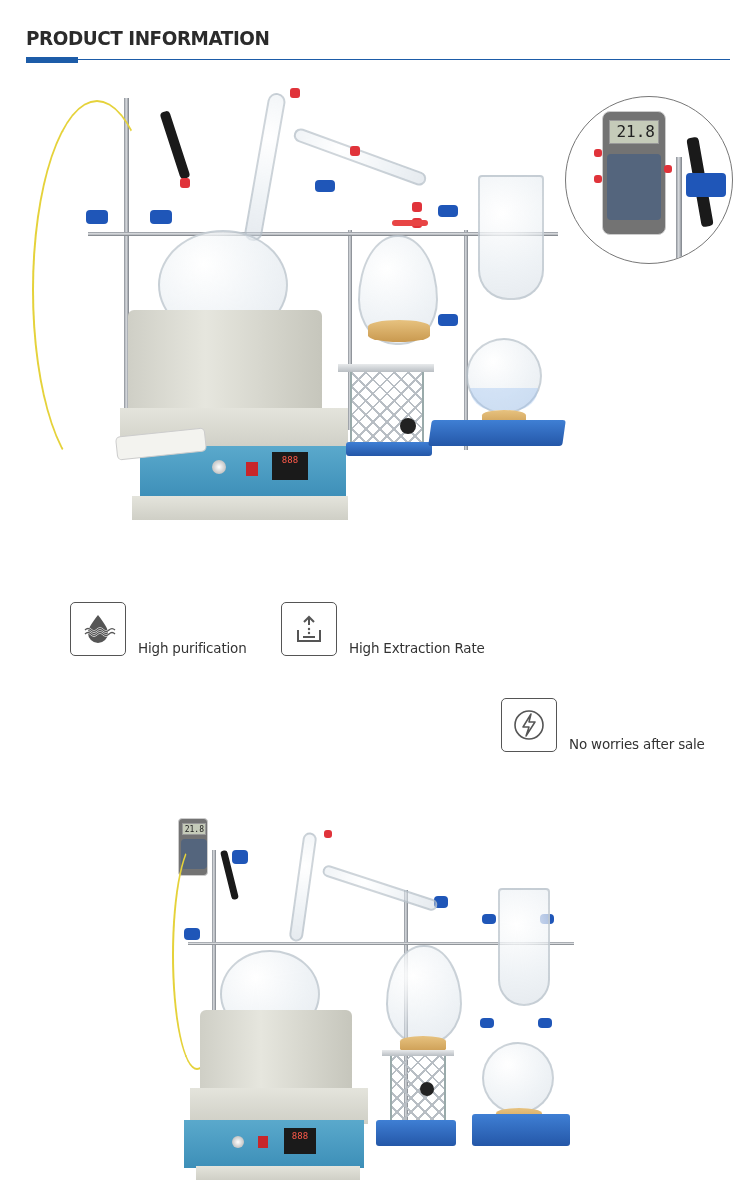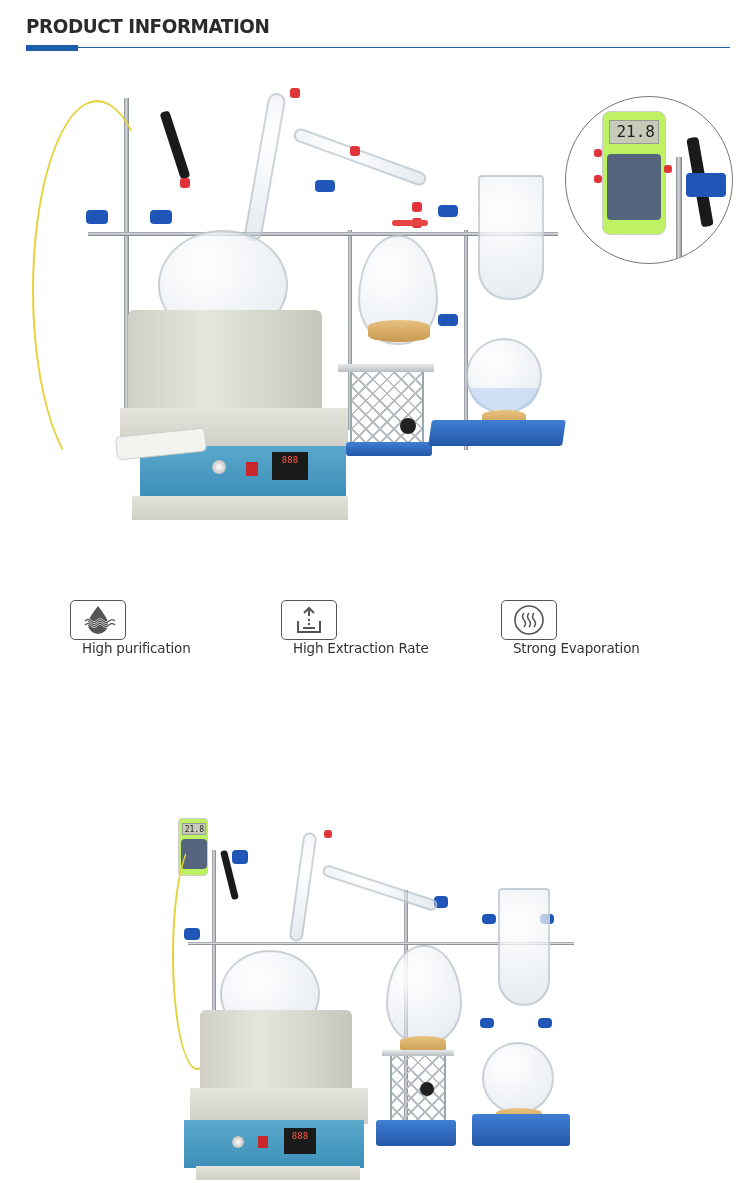--- a/index.html
+++ b/index.html
@@ -1,19 +1,19 @@
 <!DOCTYPE html>
 <html><head>
 <meta charset="utf-8">
 <style>
   * { box-sizing: border-box; margin: 0; padding: 0; }
   html, body { width: 750px; height: 1183px; background: #ffffff; overflow: hidden; }
   body { position: relative; font-family: "DejaVu Sans", sans-serif; color: #333; }
 
-  .header { position: absolute; left: 0; top: 2px; width: 708px; height: 60px; }
+  .header { position: absolute; left: 0; top: 14px; width: 708px; height: 60px; }
   .header-title {
     position: absolute; left: 26px; top: 12px;
     font-family: "DejaVu Sans", sans-serif; font-weight: bold;
     font-size: 20px; letter-spacing: -0.5px; color: #2b2b2b;
     transform: scaleX(0.92); transform-origin: left center;
   }
   .header-line { position: absolute; left: 26px; top: 45px; width: 704px; height: 1px; background: #1d5ca8; }
   .header-accent { position: absolute; left: 26px; top: 43px; width: 52px; height: 6px; background: #1d5ca8; }
 
   
@@ -34,27 +34,27 @@
   .redcap { position: absolute; background: #e0333a; border-radius: 3px; }
   .display { position: absolute; background: #1a1a1a; color: #ff5a4a; font-family: "DejaVu Sans Mono", monospace; font-size: 9px; text-align: center; line-height: 10px; }
   .jack { position: absolute; border-left: 2px solid #9aa; border-right: 2px solid #9aa;
           background: repeating-linear-gradient(45deg, transparent 0 8px, #b8bec4 8px 10px),
                       repeating-linear-gradient(-45deg, transparent 0 8px, #b8bec4 8px 10px); }
   .steel-plate { position: absolute; background: linear-gradient(180deg, #e8eaec, #b9bec3); }
   .cable { position: absolute; border: 2px solid #e5d23a; border-radius: 50%; }
 
   .inset-circle { position: absolute; left: 565px; top: 96px; width: 168px; height: 168px; border-radius: 50%;
                   border: 1px solid #777; background: #fff; overflow: hidden; }
-  .thermo-body { position: absolute; background: #bef264; border: 1px solid #ccc; border-radius: 8px; }
+  .thermo-body { position: absolute; background: #737373; border: 1px solid #ccc; border-radius: 8px; }
   .thermo-lcd { position: absolute; background: #c5cbb9; color: #222; font-family: "DejaVu Sans Mono", monospace; text-align: right; border: 1px solid #999; }
   .thermo-panel { position: absolute; background: #54657d; border-radius: 4px; }
 
   
   .features { position: absolute; left: 0; top: 590px; width: 750px; height: 180px; }
-  .feature { position: absolute; display: flex; align-items: flex-start; height: 56px; flex-direction: column; }
+  .feature { position: absolute; display: flex; align-items: flex-end; height: 56px; }
   .feature-icon-box { width: 56px; height: 54px; border: 1.5px solid #555; border-radius: 5px; display: flex; align-items: center; justify-content: center; background: #fff; }
   .feature-label { margin-left: 12px; font-family: "DejaVu Sans", sans-serif; font-size: 14.5px; color: #333; letter-spacing: -0.2px; transform: scaleX(0.93); transform-origin: left center; white-space: nowrap; }
 </style>
 </head>
 <body>
 
 <div class="header">
   <div class="header-title">PRODUCT INFORMATION</div>
   <div class="header-line"></div>
   <div class="header-accent"></div>
@@ -148,34 +148,32 @@
         <path d="M13 11 L18 6 L23 11" stroke="#555" stroke-width="2" fill="none"></path>
         <circle cx="18" cy="18" r="1.2" fill="#555"></circle>
         <circle cx="18" cy="22" r="1.2" fill="#555"></circle>
         <path d="M7 19 V30 H29 V19" stroke="#555" stroke-width="2" fill="none"></path>
         <path d="M12 26 H24" stroke="#555" stroke-width="2"></path>
       </svg>
     </div>
     <span class="feature-label">High Extraction Rate</span>
   </div>
 
-  <div class="feature" style="left:501px;top:10px;">
+
+
+
+  <div class="feature" style="left:501px;top:106px;">
     <div class="feature-icon-box">
       <svg width="36" height="36" viewBox="0 0 36 36">
         <circle cx="18" cy="18" r="14" stroke="#555" stroke-width="1.6" fill="none"></circle>
-        <path d="M13 11 q-3 3.5 0 7 t0 7" stroke="#555" stroke-width="1.5" fill="none"></path>
-        <path d="M18 11 q-3 3.5 0 7 t0 7" stroke="#555" stroke-width="1.5" fill="none"></path>
-        <path d="M23 11 q-3 3.5 0 7 t0 7" stroke="#555" stroke-width="1.5" fill="none"></path>
+        <path d="M20 7 L12 20 H18 L15 29 L24 15 H18 Z" stroke="#555" stroke-width="1.5" fill="none" stroke-linejoin="round"></path>
       </svg>
     </div>
-    <span class="feature-label">Strong Evaporation</span>
-  </div>
-
-
-
+    <span class="feature-label">No worries after sale</span>
+  </div>
 </div>
 
 <div class="scene scene2">
 
   <div class="rod" style="left:52px;top:40px;width:4px;height:180px;"></div>
   <div class="rod" style="left:244px;top:80px;width:4px;height:250px;"></div>
   <div class="hrod" style="left:28px;top:132px;width:386px;height:3px;"></div>
 
   <div class="thermo-body" style="left:18px;top:8px;width:30px;height:58px;border-radius:4px;">
     <div class="thermo-lcd" style="left:3px;top:4px;width:24px;height:12px;font-size:8px;line-height:11px;padding-right:1px;">21.8</div>

